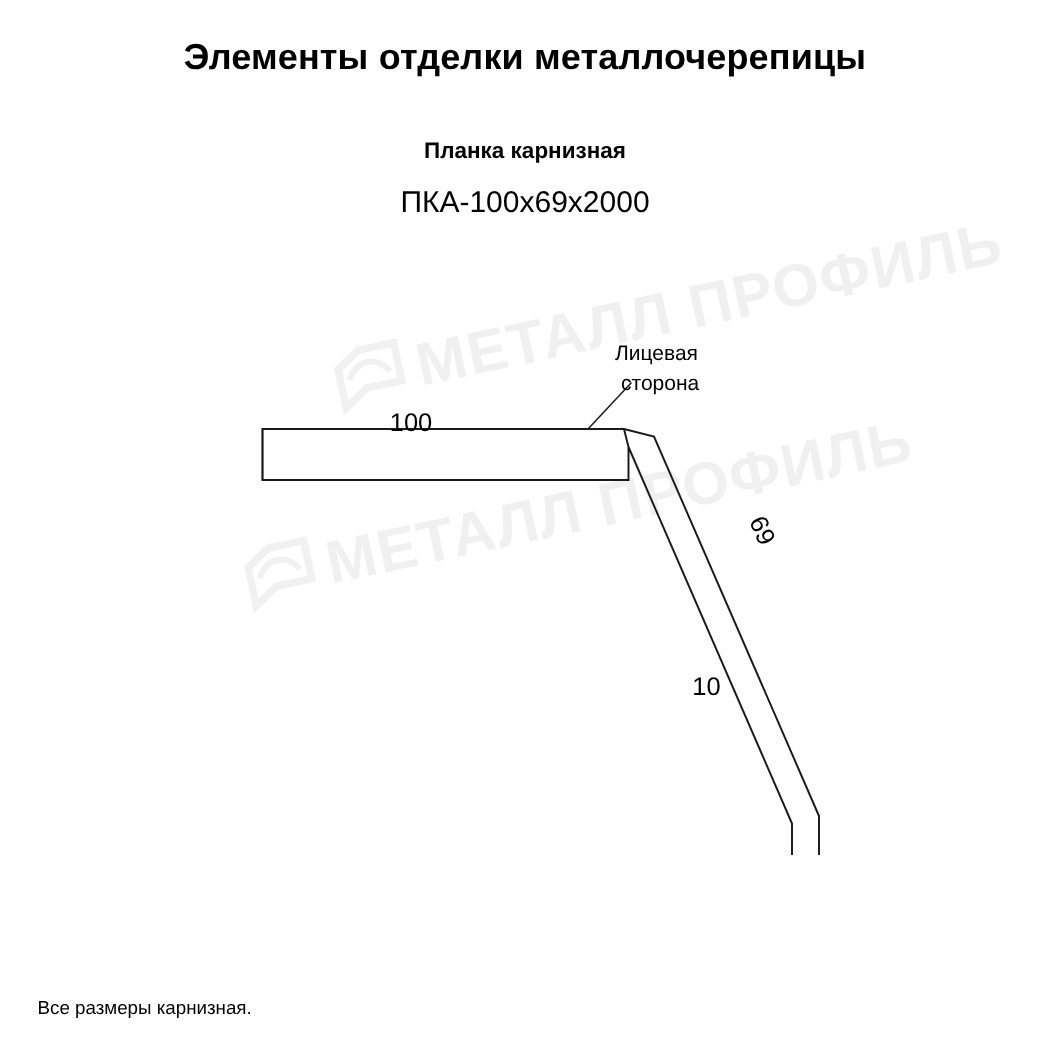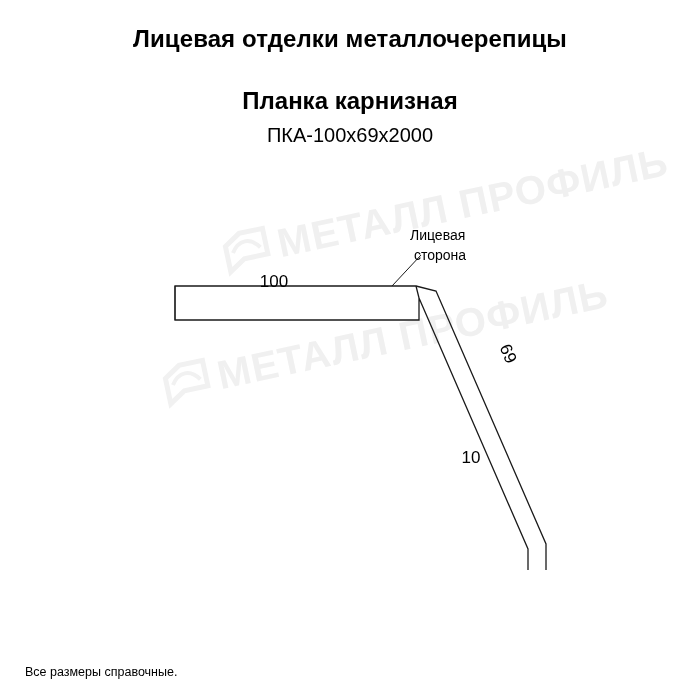--- a/index.html
+++ b/index.html
@@ -28,21 +28,21 @@
     text-align: center;
   }
   .title-main {
     font-size: 24px;
     font-weight: bold;
     letter-spacing: 0.1px;
     line-height: 30px;
     color: #000;
   }
   .title-sub {
-    font-size: 24px;
+    font-size: 15px;
     font-weight: bold;
     margin-top: 34px;
     line-height: 26px;
   }
   .title-code {
     font-size: 20px;
     font-weight: normal;
     margin-top: 8px;
     line-height: 26px;
   }
@@ -93,21 +93,21 @@
     <g transform="translate(170,400) rotate(-12)">
       <g>
         <path d="M0,-22 L16,-32 L40,-32 L40,-6 L16,-6 L0,4 Z" fill="none" stroke="#f1f1f1" stroke-width="5"></path>
         <path d="M6,-14 C14,-26 26,-26 34,-14" fill="none" stroke="#f1f1f1" stroke-width="4"></path>
       </g>
       <text x="52" y="0" font-family="Liberation Sans, sans-serif" font-size="40" font-weight="bold" fill="#f0f0f0" letter-spacing="1">МЕТАЛЛ ПРОФИЛЬ</text>
     </g>
   </svg>
 
   <div class="title-block">
-    <div class="title-main">Лицевая отделки металлочерепицы</div>
+    <div class="title-main">Элементы отделки металлочерепицы</div>
     <div class="title-sub">Планка карнизная</div>
     <div class="title-code">ПКА-100х69х2000</div>
   </div>
 
   <div class="drawing">
     <svg width="700" height="420" viewBox="0 0 700 420" xmlns="http://www.w3.org/2000/svg">
       <g fill="none" stroke="#1a1a1a" stroke-width="1.3" stroke-linejoin="miter" stroke-linecap="butt">
 
         <path d="
           M163,136
@@ -140,16 +140,16 @@
       <text x="491" y="206" text-anchor="middle" font-family="Liberation Sans, sans-serif" font-size="17" fill="#000" transform="rotate(66 491 206)">69</text>
 
       <g stroke="#1a1a1a" stroke-width="1" fill="none">
         <path d="M450,283 L534,283" stroke="none"></path>
       </g>
       <text x="459" y="313" text-anchor="middle" font-family="Liberation Sans, sans-serif" font-size="17" fill="#000">10</text>
     </svg>
   </div>
 
   <div class="footer">
-    <div>Все размеры справочные.</div>
+    <div>Все размеры карнизная.</div>
   </div>
 
 </div>
 
 </body></html>

